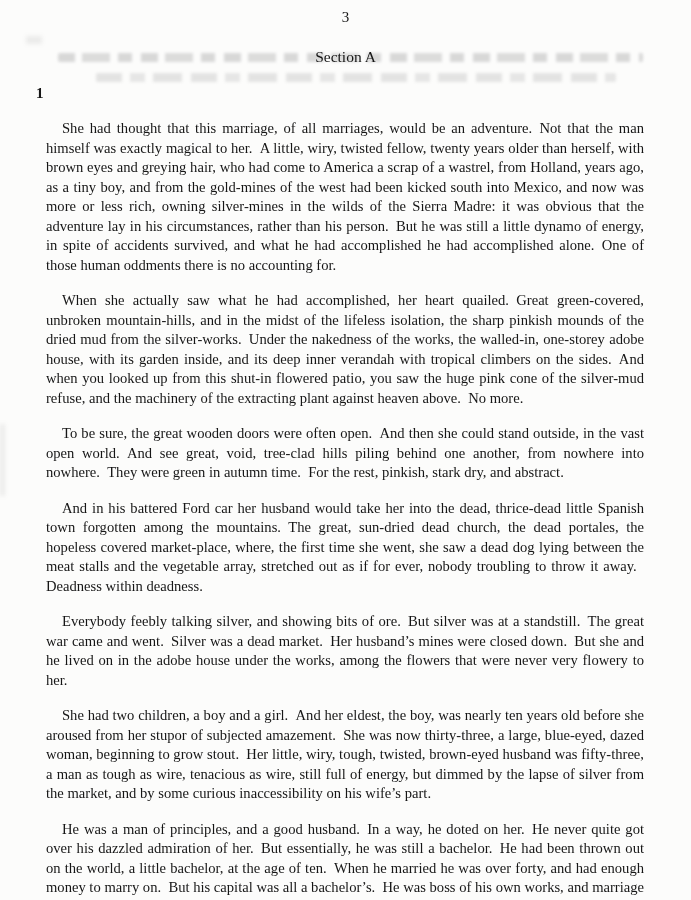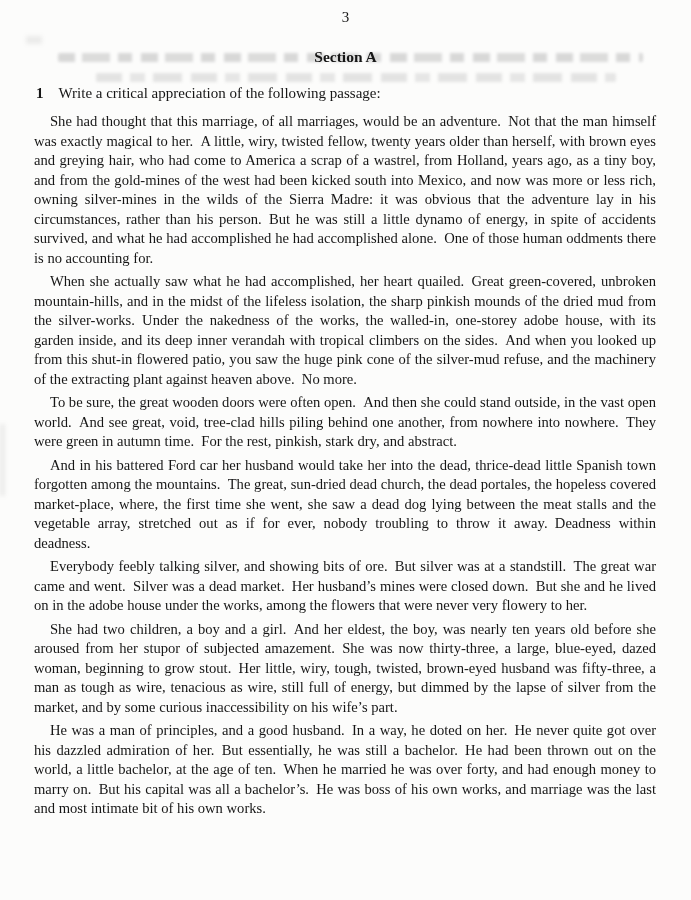--- a/index.html
+++ b/index.html
@@ -18,21 +18,21 @@
     text-align: center;
     padding-top: 8px;
     font-size: 15px;
     line-height: 18px;
   }
   .section-heading {
     position: relative;
     z-index: 2;
     margin-top: 21px;
     text-align: center;
-    font-weight: bold;
+    font-weight: normal;
     font-size: 15.5px;
     line-height: 19px;
   }
   
   .showthrough {
     position: absolute;
     z-index: 1;
     height: 9px;
     filter: blur(1.4px);
     border-radius: 2px;
@@ -70,42 +70,41 @@
     font-weight: bold;
     margin-right: 15px;
   }
   .passage {
     margin: 9px 31px 0 30px;
     font-size: 14.6px;
     line-height: 19.5px;
     text-align: justify;
   }
   .passage p {
-    margin: 4px;
+    margin: 16px;
     text-indent: 16px;
   }
   .italic-word { }
 </style>
 </head>
 <body>
 
 <div class="page">
 
   <div class="page-number">3</div>
 
   <div class="showthrough line1"></div>
   <div class="showthrough line2"></div>
   <div class="scan-smudge smudge-left"></div>
   <div class="scan-smudge smudge-topleft"></div>
 
   <div class="section-heading">Section A</div>
 
   <div class="question">
     <span class="q-number">1</span>
-    <span class="q-text">Write a critical appreciation of the following passage:</span>
   </div>
 
   <div class="passage">
     <p>She had thought that this marriage, of all marriages, would be an adventure. Not that the man himself was exactly magical to her. A little, wiry, twisted fellow, twenty years older than herself, with brown eyes and greying hair, who had come to America a scrap of a wastrel, from Holland, years ago, as a tiny boy, and from the gold-mines of the west had been kicked south into Mexico, and now was more or less rich, owning silver-mines in the wilds of the Sierra Madre: it was obvious that the adventure lay in his circumstances, rather than his person. But he was still a little dynamo of energy, in spite of accidents survived, and what he had accomplished he had accomplished alone. One of those human oddments there is no accounting for.</p>
     <p><span>When she actually </span><span class="italic-word">saw</span><span> what he had accomplished, her heart quailed. Great green-covered, unbroken mountain-hills, and in the midst of the lifeless isolation, the sharp pinkish mounds of the dried mud from the silver-works. Under the nakedness of the works, the walled-in, one-storey adobe house, with its garden inside, and its deep inner verandah with tropical climbers on the sides. And when you looked up from this shut-in flowered patio, you saw the huge pink cone of the silver-mud refuse, and the machinery of the extracting plant against heaven above. No more.</span></p>
     <p>To be sure, the great wooden doors were often open. And then she could stand outside, in the vast open world. And see great, void, tree-clad hills piling behind one another, from nowhere into nowhere. They were green in autumn time. For the rest, pinkish, stark dry, and abstract.</p>
     <p>And in his battered Ford car her husband would take her into the dead, thrice-dead little Spanish town forgotten among the mountains. The great, sun-dried dead church, the dead portales, the hopeless covered market-place, where, the first time she went, she saw a dead dog lying between the meat stalls and the vegetable array, stretched out as if for ever, nobody troubling to throw it away. Deadness within deadness.</p>
     <p>Everybody feebly talking silver, and showing bits of ore. But silver was at a standstill. The great war came and went. Silver was a dead market. Her husband’s mines were closed down. But she and he lived on in the adobe house under the works, among the flowers that were never very flowery to her.</p>
     <p>She had two children, a boy and a girl. And her eldest, the boy, was nearly ten years old before she aroused from her stupor of subjected amazement. She was now thirty-three, a large, blue-eyed, dazed woman, beginning to grow stout. Her little, wiry, tough, twisted, brown-eyed husband was fifty-three, a man as tough as wire, tenacious as wire, still full of energy, but dimmed by the lapse of silver from the market, and by some curious inaccessibility on his wife’s part.</p>
     <p>He was a man of principles, and a good husband. In a way, he doted on her. He never quite got over his dazzled admiration of her. But essentially, he was still a bachelor. He had been thrown out on the world, a little bachelor, at the age of ten. When he married he was over forty, and had enough money to marry on. But his capital was all a bachelor’s. He was boss of his own works, and marriage was the last and most intimate bit of his own works.</p>

